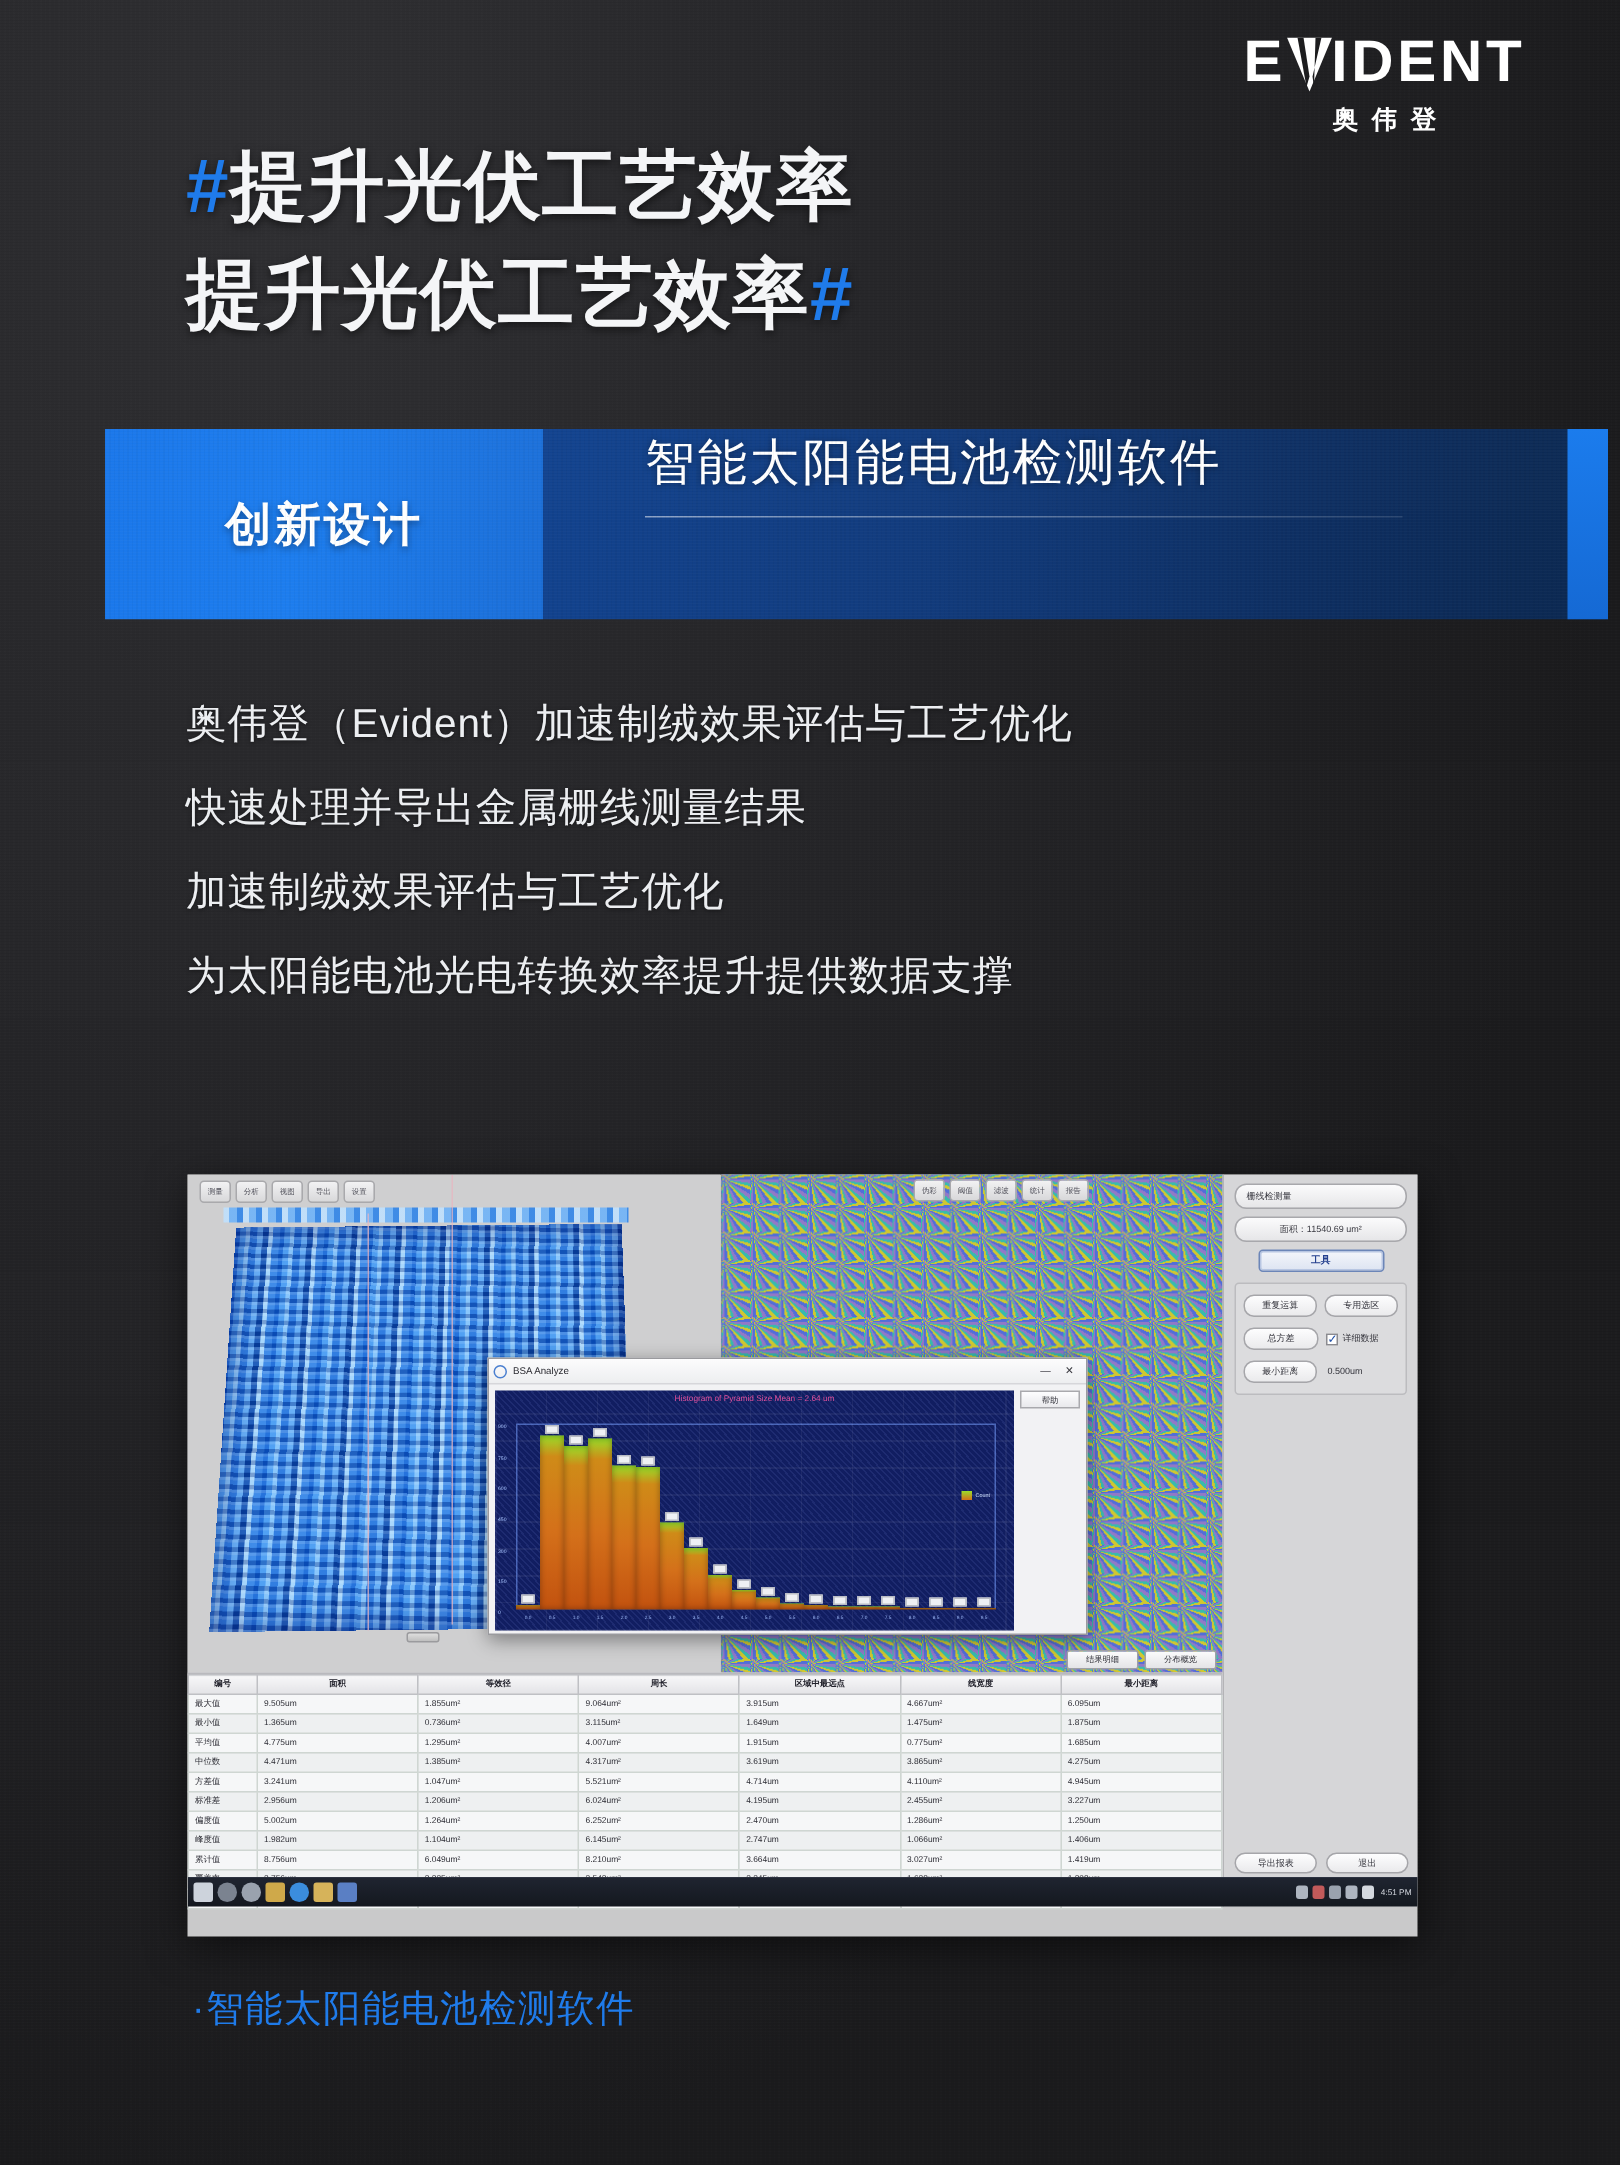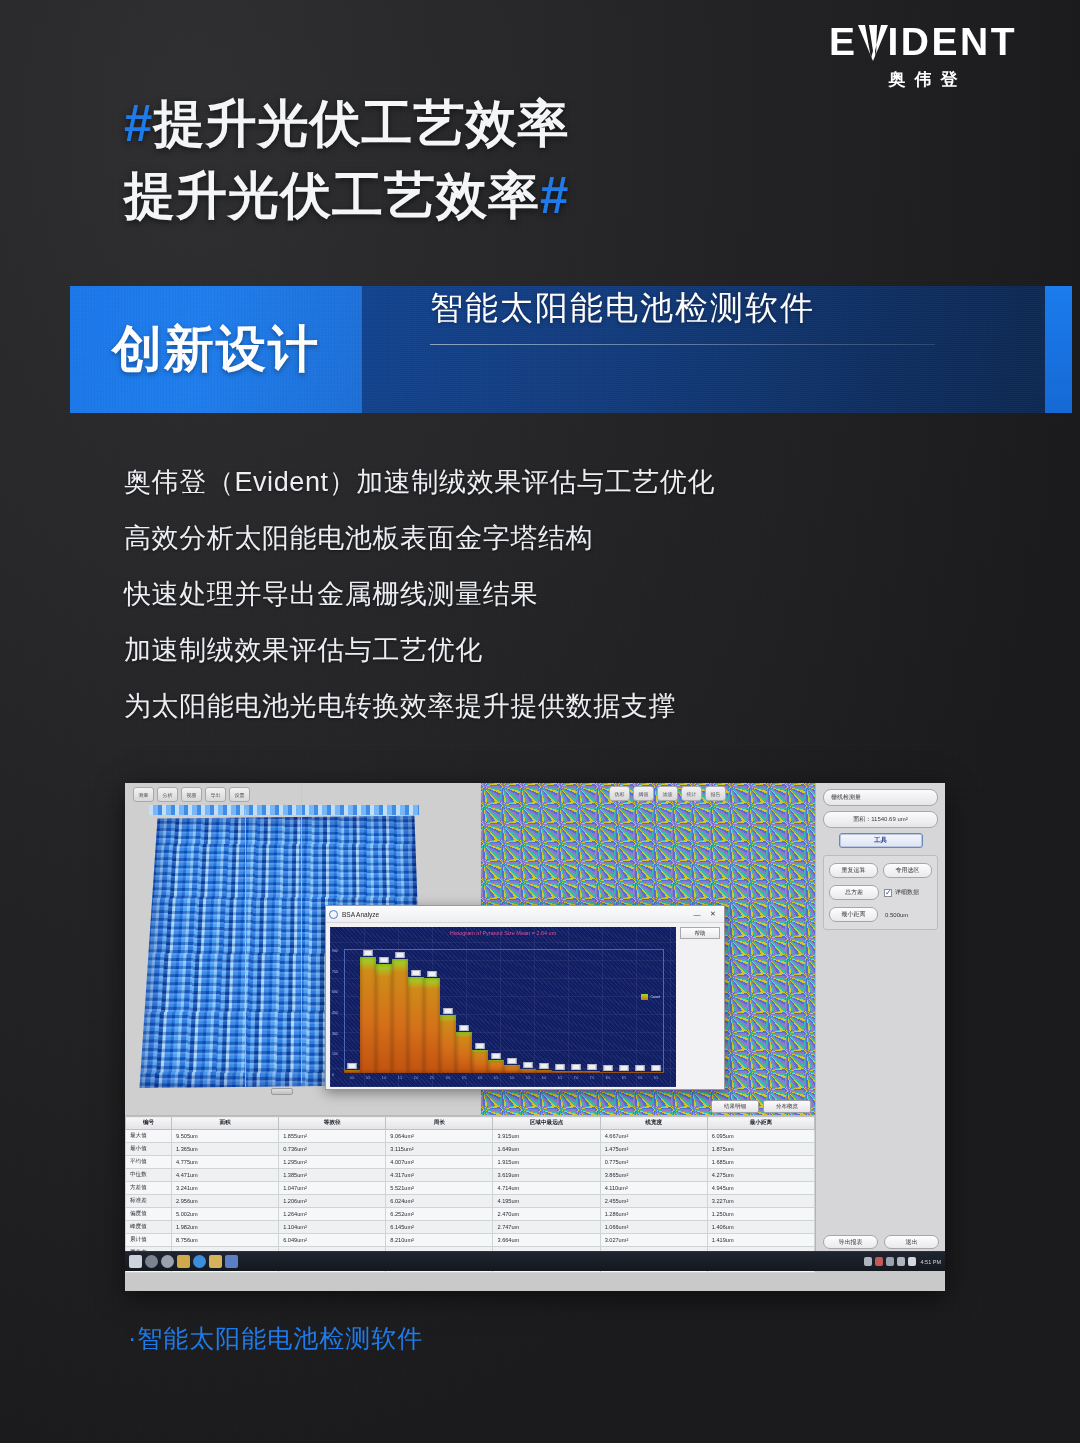--- a/index.html
+++ b/index.html
@@ -60,21 +60,21 @@
     display: flex; align-items: stretch;
     overflow: hidden;
   }
   .banner-left {
     width: 292px;
     background: linear-gradient(100deg, #1a77ea 0%, #1d7dee 45%, #1c6fd8 100%);
     display: flex; align-items: center; justify-content: center;
     position: relative;
   }
   .banner-left-text {
-    font-size: 50px; font-weight: bold; color: #fff;
+    font-size: 31px; font-weight: bold; color: #fff;
     letter-spacing: 2px; text-shadow: 0 2px 5px rgba(0,0,0,.35);
   }
   .banner-right {
     flex: 1;
     background: linear-gradient(100deg, #12438f 0%, #123c7e 35%, #0e2f62 72%, #0c2850 100%);
     position: relative;
     display: flex; flex-direction: column;
     justify-content: flex-start;
     padding-left: 68px;
   }
@@ -371,21 +371,20 @@
     </div>
     <div class="banner-right">
       <div class="banner-sub">智能太阳能电池检测软件</div>
       <div class="banner-rule"></div>
       <span class="banner-grain"></span>
     </div>
   </div>
 
   <div class="bullets">
     <div class="bullet">奥伟登（Evident）加速制绒效果评估与工艺优化</div>
-    <div class="bullet">高效分析太阳能电池板表面金字塔结构</div>
     <div class="bullet">快速处理并导出金属栅线测量结果</div>
     <div class="bullet">加速制绒效果评估与工艺优化</div>
     <div class="bullet">为太阳能电池光电转换效率提升提供数据支撑</div>
   </div>
 
   <div class="shot">
     <div class="shot-body">
 
       <div class="view3d">
         <div class="vtoolbar">

